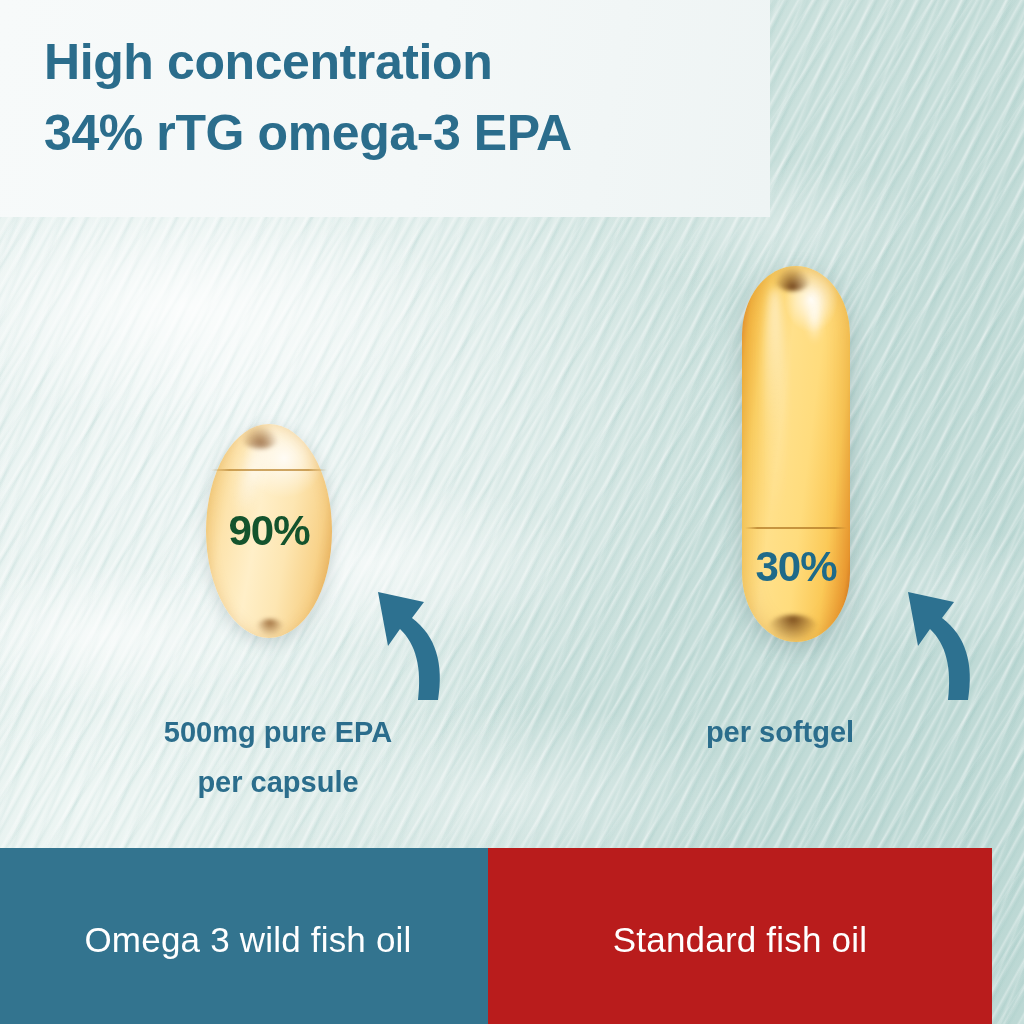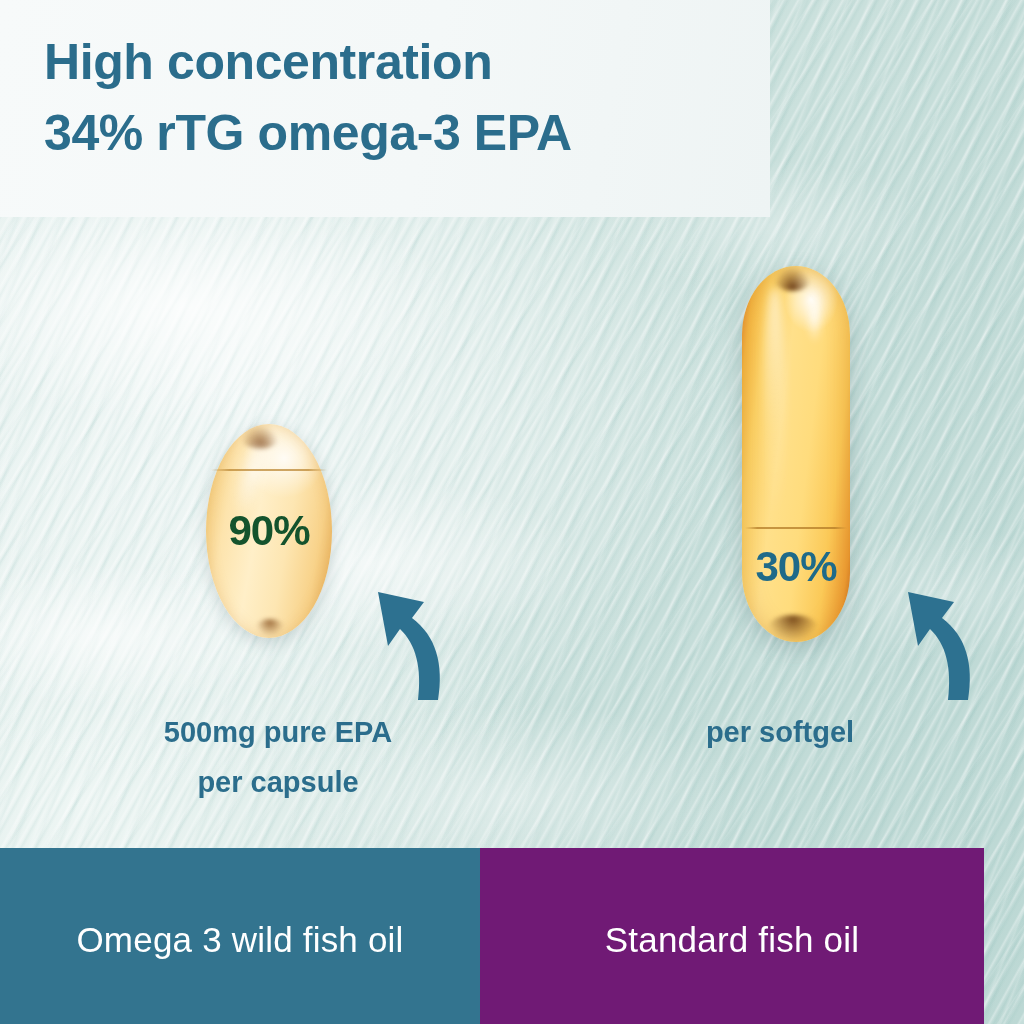--- a/index.html
+++ b/index.html
@@ -307,22 +307,22 @@
   }
   .footer-bar {
     display: flex;
     align-items: center;
     justify-content: center;
     color: #ffffff;
     font-size: 35px;
     font-weight: 400;
     letter-spacing: .2px;
   }
-  #footer-left  { width: 480px; background: #33748f; }
-  #footer-right { width: 504px; background: #701a75; }
+  #footer-left  { width: 480px; background: #33748f; padding-left: 8px; }
+  #footer-right { width: 504px; background: #b91c1c; }
   .footer-bar span { transform: translateY(4px); }
 </style>
 </head>
 <body>
 
 <div id="canvas">
 
   <div class="bg-base"></div>
   <div class="bg-wave1"></div>
   <div class="bg-wave2"></div>

